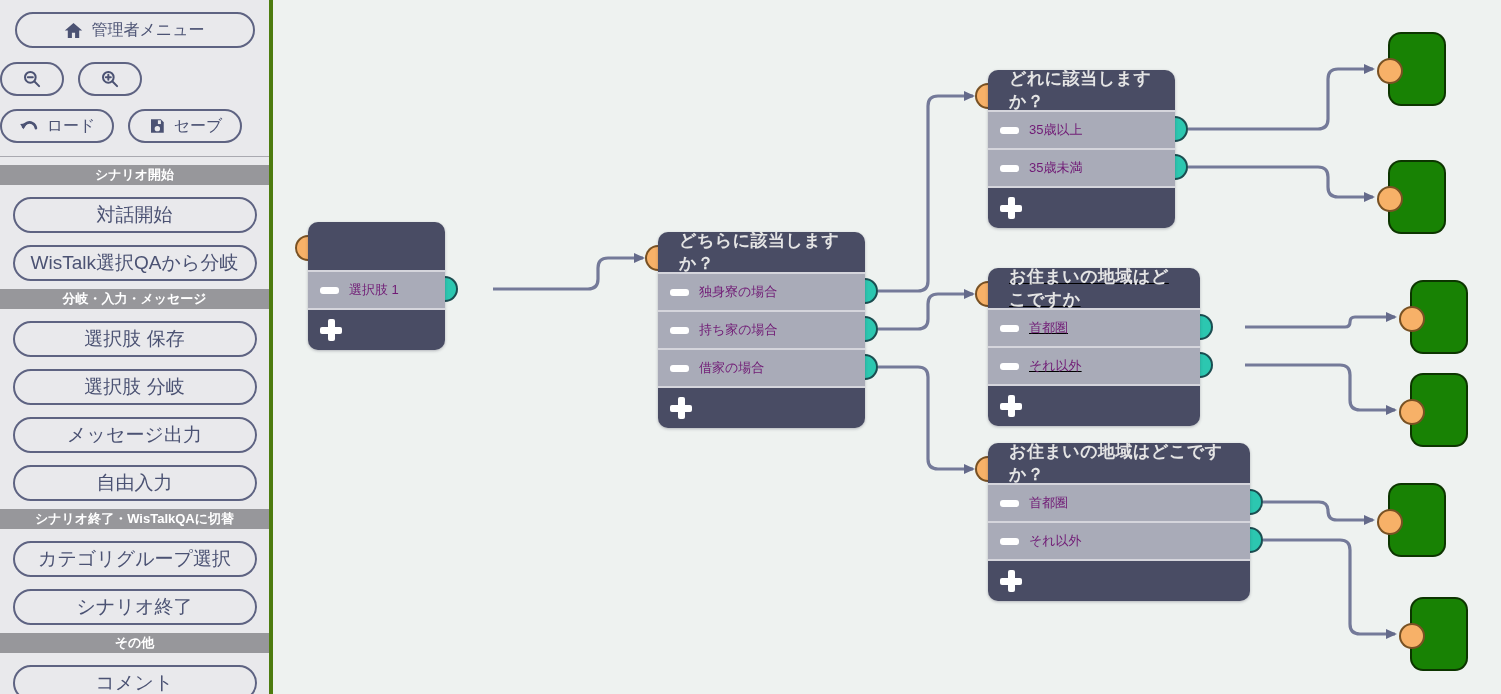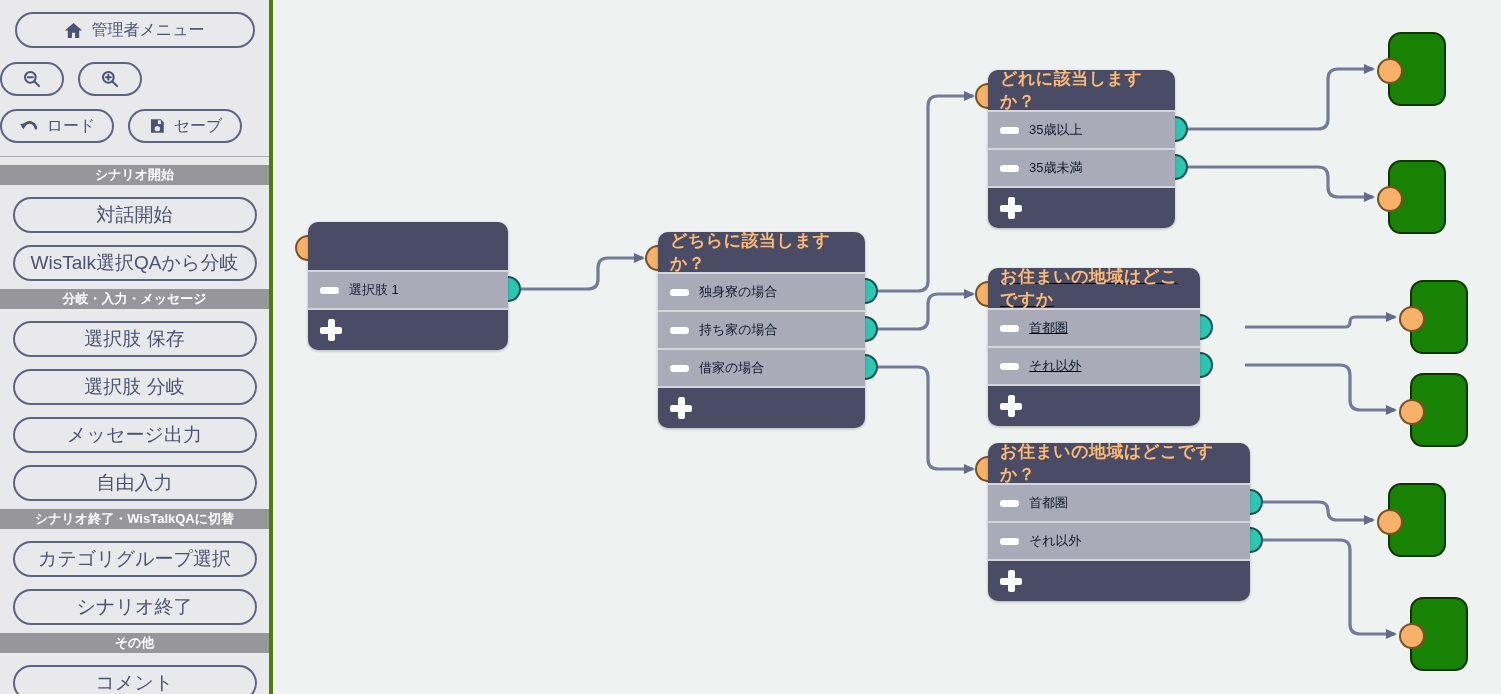--- a/index.html
+++ b/index.html
@@ -37,27 +37,27 @@
   
   .canvas { position:absolute; inset:0; }
   svg.wires { position:absolute; left:0; top:0; z-index:1; }
 
   .node { position:absolute; z-index:2; }
   .node-body {
     position:relative; z-index:2; background:#494c64; border-radius:10px;
     overflow:hidden; box-shadow:0 1px 3px rgba(40,40,60,.3); cursor:move;
   }
   .node-title {
-    color:#fdba74; font-weight:bold; font-size:17px;
-    display:flex; align-items:center; padding:0 12px; letter-spacing:.5px;border-radius:19px;
+    color:#e5e5e5; font-weight:bold; font-size:17px;
+    display:flex; align-items:center; padding:0 21px; letter-spacing:.5px;border-radius:19px;
   }
   .node-row {
     height:38px; box-sizing:border-box; border-top:2px solid #d5d5dc;
     background:#a9abb8; display:flex; align-items:center; gap:10px;
-    padding:0 12px; color:#0f172a; font-size:13px;
+    padding:0 12px; color:#701a75; font-size:13px;
   }
   .minus-bar { width:19px; height:7px; border-radius:3px; background:#ffffff; flex:none; cursor:pointer; }
   .node-footer { border-top:2px solid #d5d5dc; display:flex; align-items:center; padding:0 12px; }
   .plus-glyph { position:relative; width:22px; height:22px; cursor:pointer; }
   .plus-glyph::before, .plus-glyph::after {
     content:""; position:absolute; background:#ffffff; border-radius:2px;
   }
   .plus-glyph::before { left:0; top:8px; width:22px; height:7px; }
   .plus-glyph::after  { left:8px; top:0; width:7px; height:22px; }
 
@@ -90,21 +90,21 @@
         <path d="M878,291 H918 Q928,291 928,281 V106 Q928,96 938,96 H973" fill="none" stroke="#747a99" stroke-width="3.2" marker-end="url(#arrow)"></path>
         <path d="M878,329 H918 Q928,329 928,319 V304 Q928,294 938,294 H973" fill="none" stroke="#747a99" stroke-width="3.2" marker-end="url(#arrow)"></path>
         <path d="M878,367 H918 Q928,367 928,377 V459 Q928,469 938,469 H973" fill="none" stroke="#747a99" stroke-width="3.2" marker-end="url(#arrow)"></path>
         <path d="M1188,129 H1318 Q1328,129 1328,119 V79 Q1328,69 1338,69 H1373" fill="none" stroke="#747a99" stroke-width="3.2" marker-end="url(#arrow)"></path>
         <path d="M1188,167 H1318 Q1328,167 1328,177 V187 Q1328,197 1338,197 H1373" fill="none" stroke="#747a99" stroke-width="3.2" marker-end="url(#arrow)"></path>
         <path d="M1245,327 H1345 Q1350,327 1350,322 V322 Q1350,317 1355,317 H1395" fill="none" stroke="#747a99" stroke-width="3.2" marker-end="url(#arrow)"></path>
         <path d="M1245,365 H1340 Q1350,365 1350,375 V400 Q1350,410 1360,410 H1395" fill="none" stroke="#747a99" stroke-width="3.2" marker-end="url(#arrow)"></path>
         <path d="M1263,502 H1319 Q1328,502 1328,511 V511 Q1328,520 1337,520 H1373" fill="none" stroke="#747a99" stroke-width="3.2" marker-end="url(#arrow)"></path>
         <path d="M1263,540 H1340 Q1350,540 1350,550 V624 Q1350,634 1360,634 H1395" fill="none" stroke="#747a99" stroke-width="3.2" marker-end="url(#arrow)"></path>
       </svg>
-  <div class="node" style="left: 308px; top: 222px; width: 200px;">
+  <div class="node" style="left: 308px; top: 222px; width: 137px;">
         <div class="port port-in" style="top: 13px;"></div>
         <div class="port port-out" style="top: 54px;"></div>
         <div class="node-body">
           <div class="node-title" style="height: 48px;"></div>
           <div class="node-row">
             <span class="minus-bar"></span>
             <span>選択肢 1</span>
           </div>
           <div class="node-footer" style="height: 40px;">
             <span class="plus-glyph"></span>

